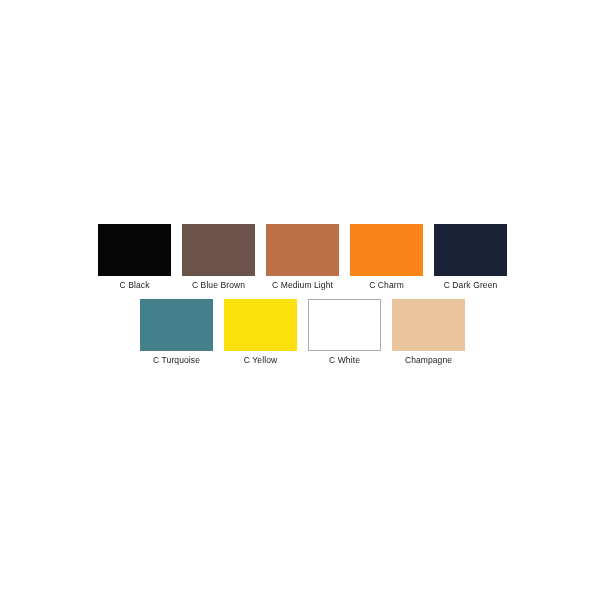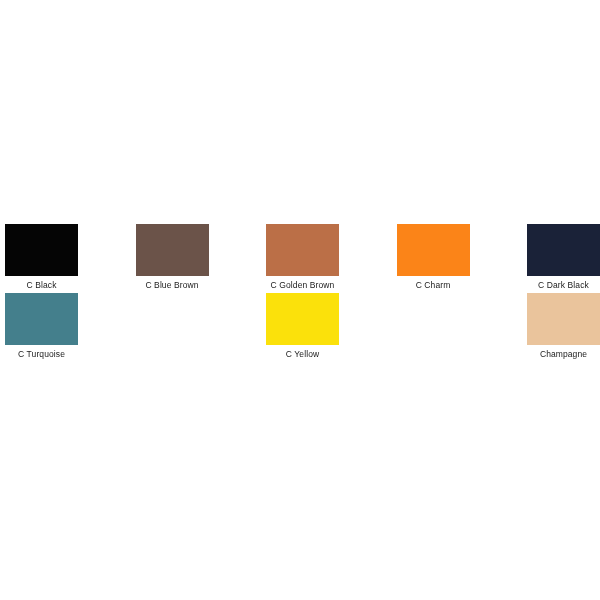--- a/index.html
+++ b/index.html
@@ -17,28 +17,28 @@
 
   #swatch-chart {
     position: absolute;
     left: 0;
     top: 224px;
     width: 600px;
   }
 
   .swatch-row {
     display: flex;
-    justify-content: space-between;
+    justify-content: center;
     align-items: flex-start;
     padding-left: 5px;
     box-sizing: border-box;
   }
 
   .swatch-row + .swatch-row {
-    margin-top: 2px;
+    margin-top: 8px;
   }
 
   .swatch-cell {
     width: 73px;
     margin-right: 11px;
     display: flex;
     flex-direction: column;
     align-items: center;
   }
 
@@ -74,38 +74,42 @@
       <div class="swatch-cell">
         <div class="swatch-chip" style="background-color: rgb(5, 5, 5);"></div>
         <div class="swatch-label">C Black</div>
       </div>
       <div class="swatch-cell">
         <div class="swatch-chip" style="background-color: rgb(107, 83, 73);"></div>
         <div class="swatch-label">C Blue Brown</div>
       </div>
       <div class="swatch-cell">
         <div class="swatch-chip" style="background-color: rgb(187, 111, 71);"></div>
-        <div class="swatch-label">C Golden Brown</div>
+        <div class="swatch-label">C Medium Light</div>
       </div>
       <div class="swatch-cell">
         <div class="swatch-chip" style="background-color: rgb(251, 132, 24);"></div>
         <div class="swatch-label">C Charm</div>
       </div>
       <div class="swatch-cell">
         <div class="swatch-chip" style="background-color: rgb(26, 34, 56);"></div>
-        <div class="swatch-label">C Dark Black</div>
+        <div class="swatch-label">C Dark Green</div>
       </div>
     </div>
     <div class="swatch-row">
       <div class="swatch-cell">
         <div class="swatch-chip" style="background-color: rgb(68, 127, 140);"></div>
         <div class="swatch-label">C Turquoise</div>
       </div>
       <div class="swatch-cell">
         <div class="swatch-chip" style="background-color: rgb(251, 225, 11);"></div>
         <div class="swatch-label">C Yellow</div>
       </div>
       <div class="swatch-cell">
+        <div class="swatch-chip bordered" style="background-color: rgb(255, 255, 255);"></div>
+        <div class="swatch-label">C White</div>
+      </div>
+      <div class="swatch-cell">
         <div class="swatch-chip" style="background-color: rgb(234, 196, 156);"></div>
         <div class="swatch-label">Champagne</div>
       </div>
     </div>
   </div>
 
 </body></html>

